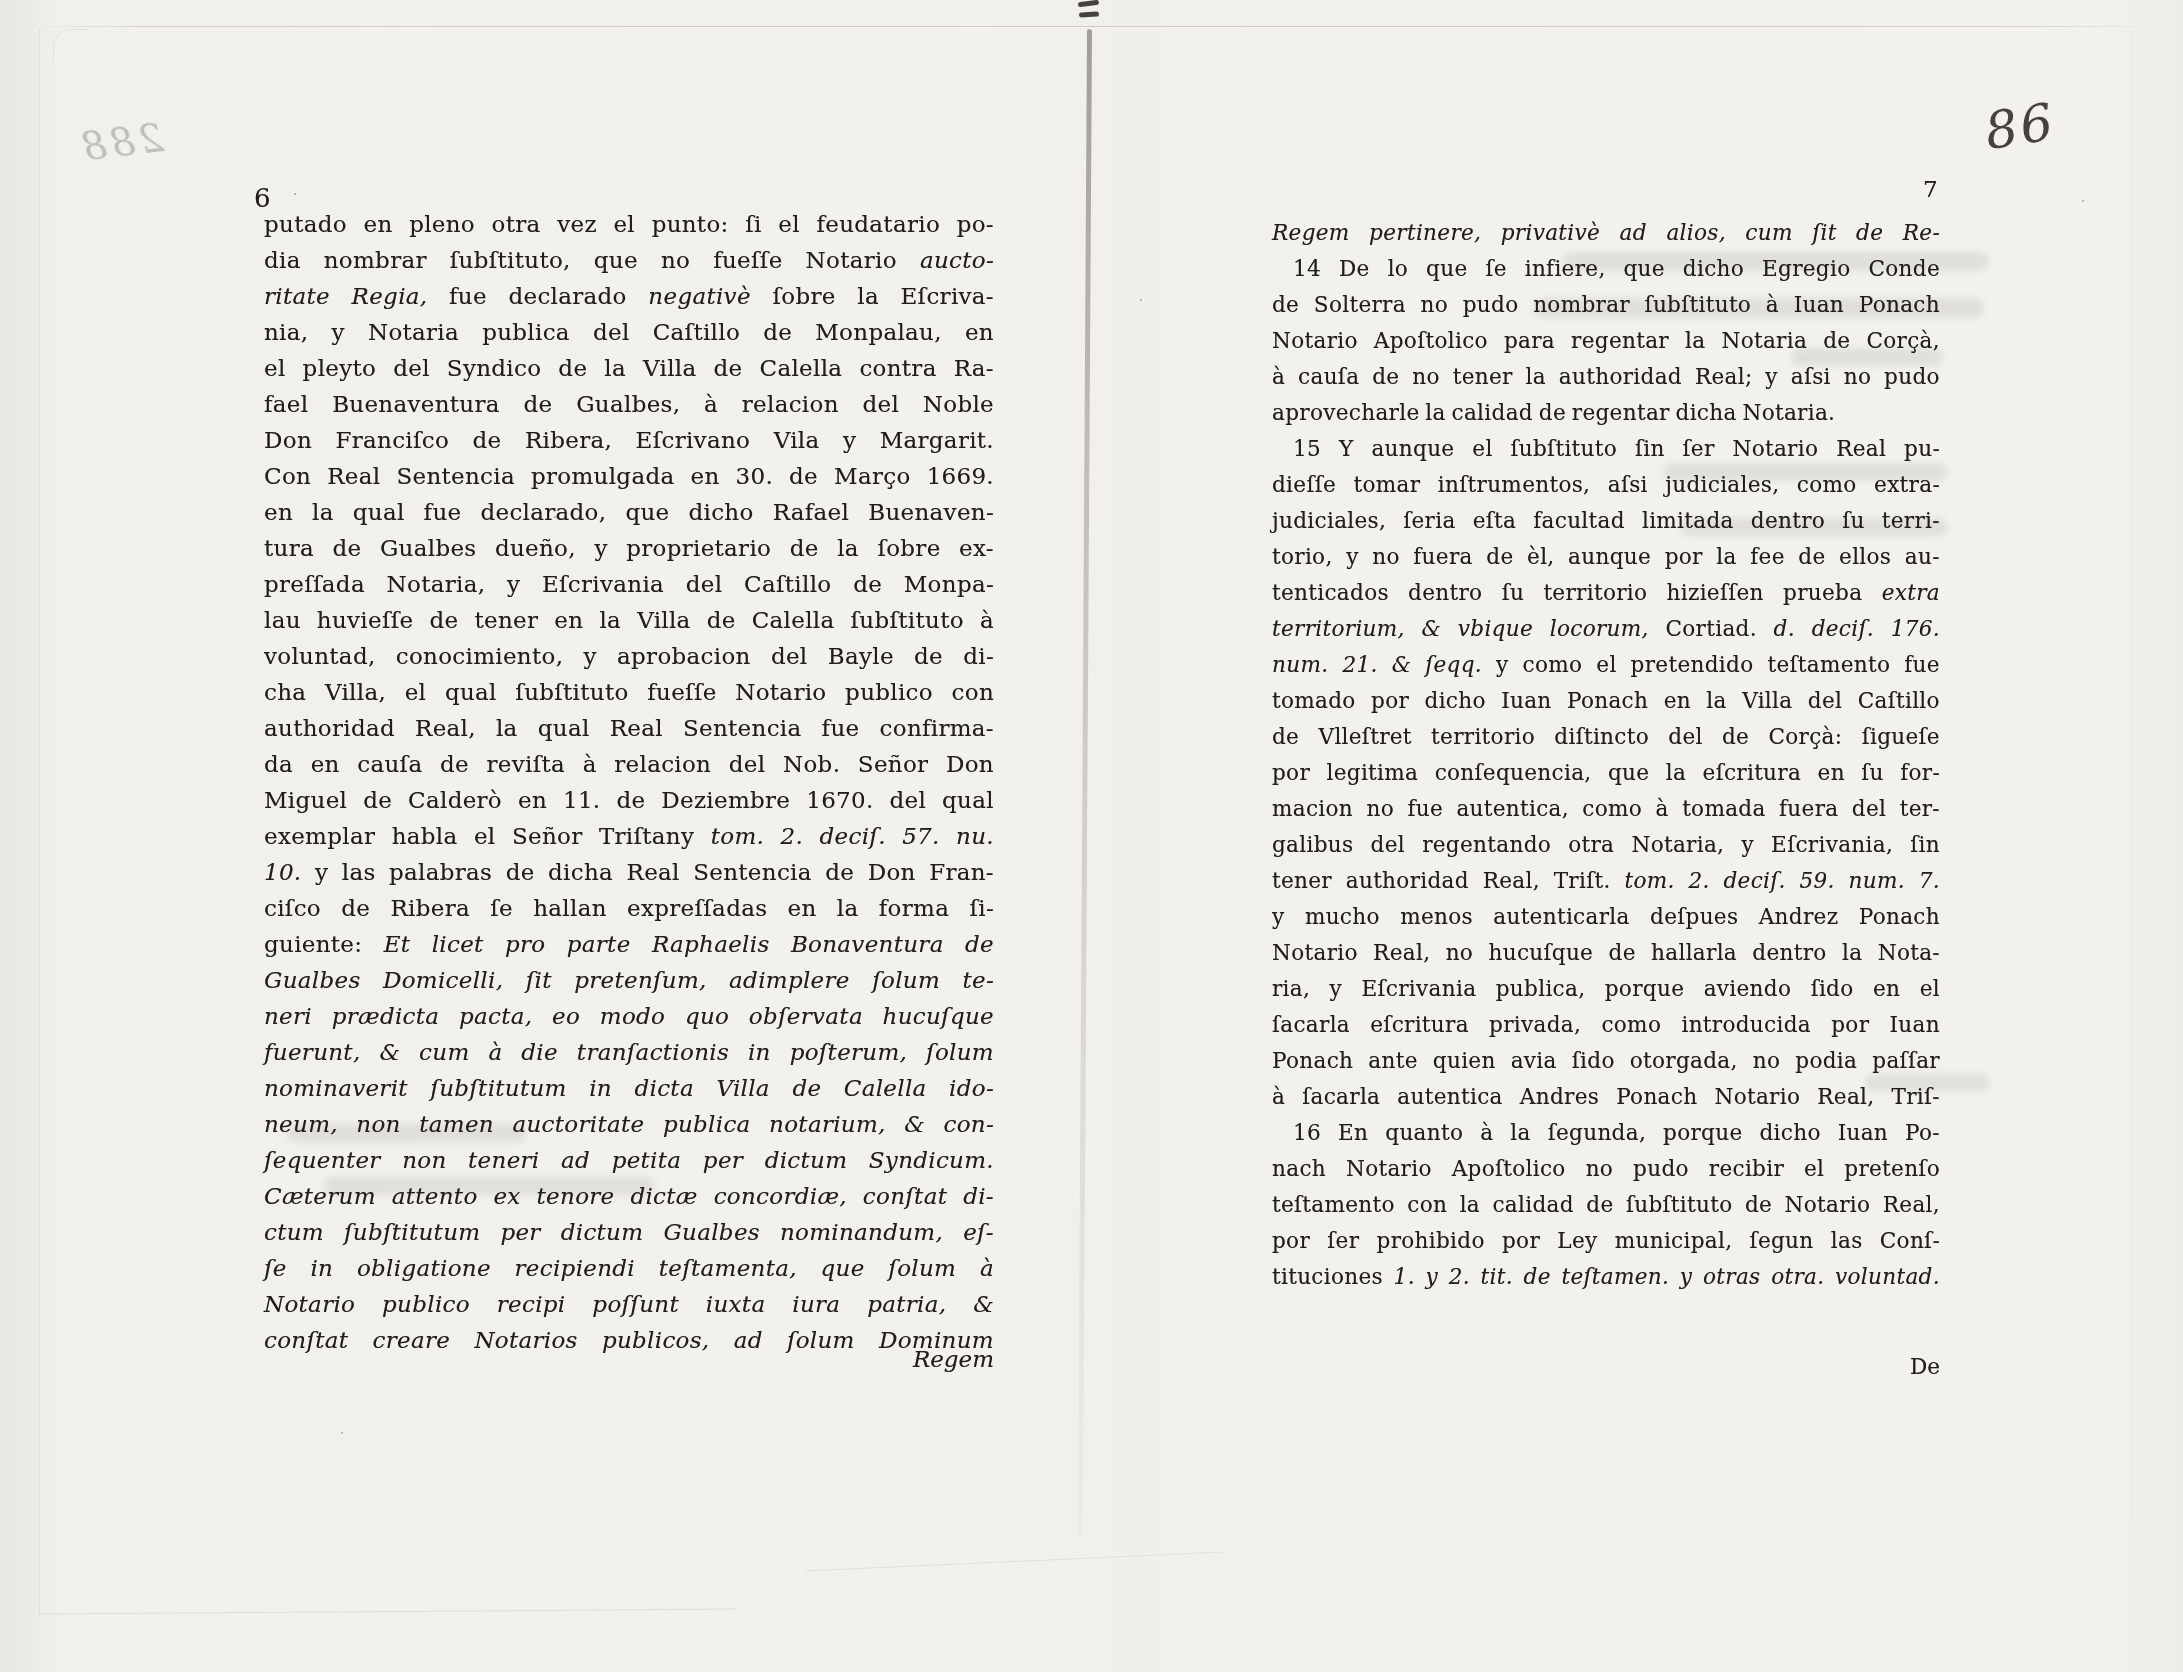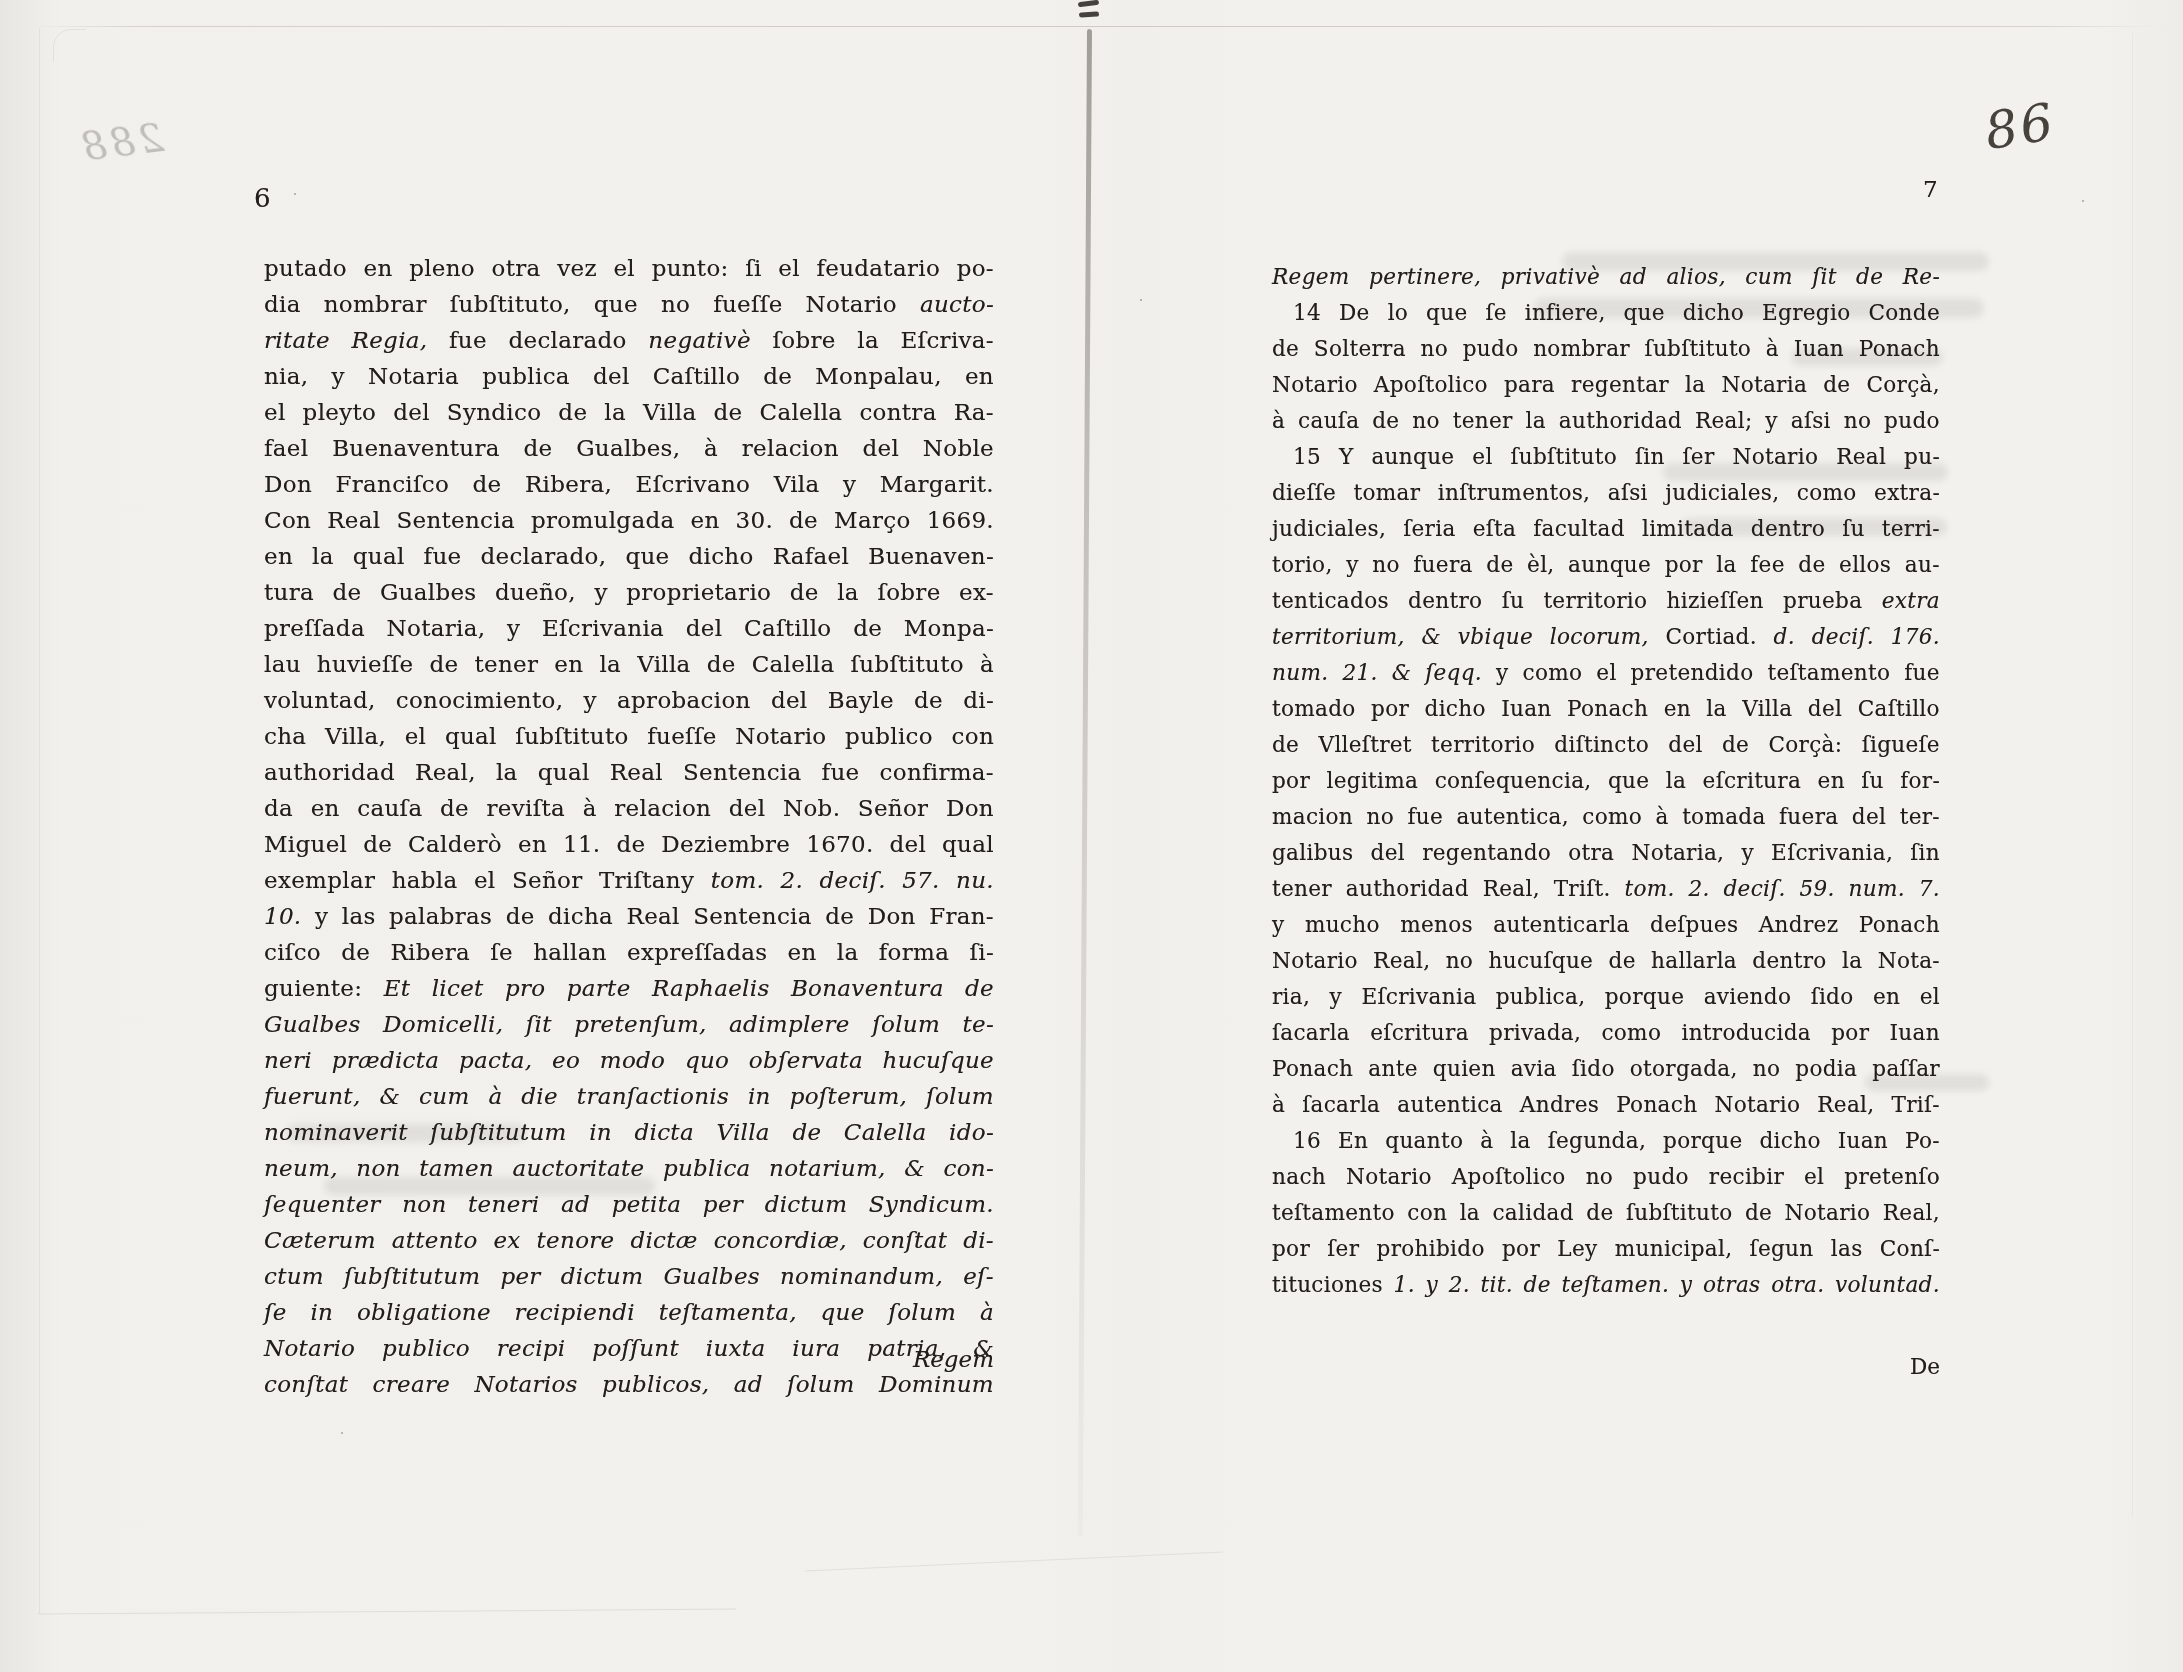--- a/index.html
+++ b/index.html
@@ -21,21 +21,21 @@
     background:linear-gradient(90deg,rgba(213,210,204,0),#d5d2cc 5%,#cfccc6 50%,#d5d2cc 94%,rgba(213,210,204,0));}
   .edge.left{left:39px;top:27.6px;width:0.9px;height:1586px;background:#e2e0db;}
   .edge.right{left:2132px;top:33px;width:0.9px;height:1484px;background:#e9e7e3;}
   .edge.botL{left:38px;top:1611px;width:698px;height:1.4px;background:#dfddd8;transform:rotate(-0.4deg);}
   .edge.botR{left:805px;top:1561px;width:418px;height:1.4px;background:#e1dfda;transform:rotate(-2.6deg);}
   .corner{position:absolute;left:53px;top:28.5px;width:32px;height:32px;
     border-left:0.9px solid #e3e1dc;border-top:0.9px solid #e3e1dc;border-top-left-radius:18.4px;}
   .speck{position:absolute;border-radius:50%;background:#a8a49d;}
   .ghost{position:absolute;background:rgba(118,112,100,0.13);filter:blur(3.2px);border-radius:10px;}
   
-  .page-text{position:absolute;margin-top:44px;}
+  .page-text{position:absolute;}
   .tline{height:36px;font-size:23px;line-height:36px;white-space:nowrap;
     letter-spacing:0.3px;text-shadow:0 0 0.5px rgba(32,28,24,0.45);}
   #right-page-text .tline{font-size:21.6px;}
   .tline.just{display:flex;justify-content:space-between;align-items:baseline;}
   .tline.flush .w{margin-right:0.27em;}
   .tline.ind{padding-left:21px;}
   .it{font-style:italic;}
   .pagenum{position:absolute;font-size:26px;text-shadow:0 0 0.5px rgba(32,28,24,0.5);}
   .catchword{position:absolute;font-size:23px;text-shadow:0 0 0.5px rgba(32,28,24,0.45);}
   .catchword.italic{font-style:italic;}
@@ -479,20 +479,21 @@
         <span class="w">no</span>
         <span class="w">tener</span>
         <span class="w">la</span>
         <span class="w">authoridad</span>
         <span class="w">Real;</span>
         <span class="w">y</span>
         <span class="w">aſsi</span>
         <span class="w">no</span>
         <span class="w">pudo</span>
       </div>
+      <div class="tline flush"><span class="w">aprovecharle</span><span class="w">la</span><span class="w">calidad</span><span class="w">de</span><span class="w">regentar</span><span class="w">dicha</span><span class="w">Notaria.</span></div>
       <div class="tline just ind">
         <span class="w">15</span>
         <span class="w">Y</span>
         <span class="w">aunque</span>
         <span class="w">el</span>
         <span class="w">ſubſtituto</span>
         <span class="w">ſin</span>
         <span class="w">ſer</span>
         <span class="w">Notario</span>
         <span class="w">Real</span>

